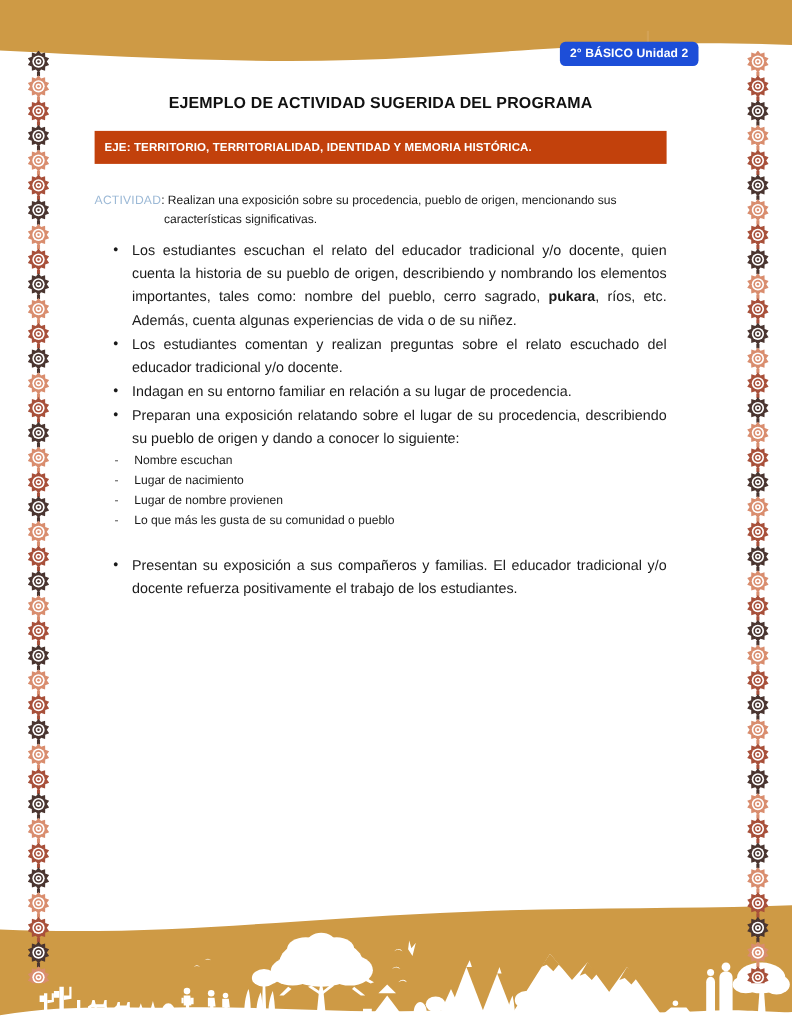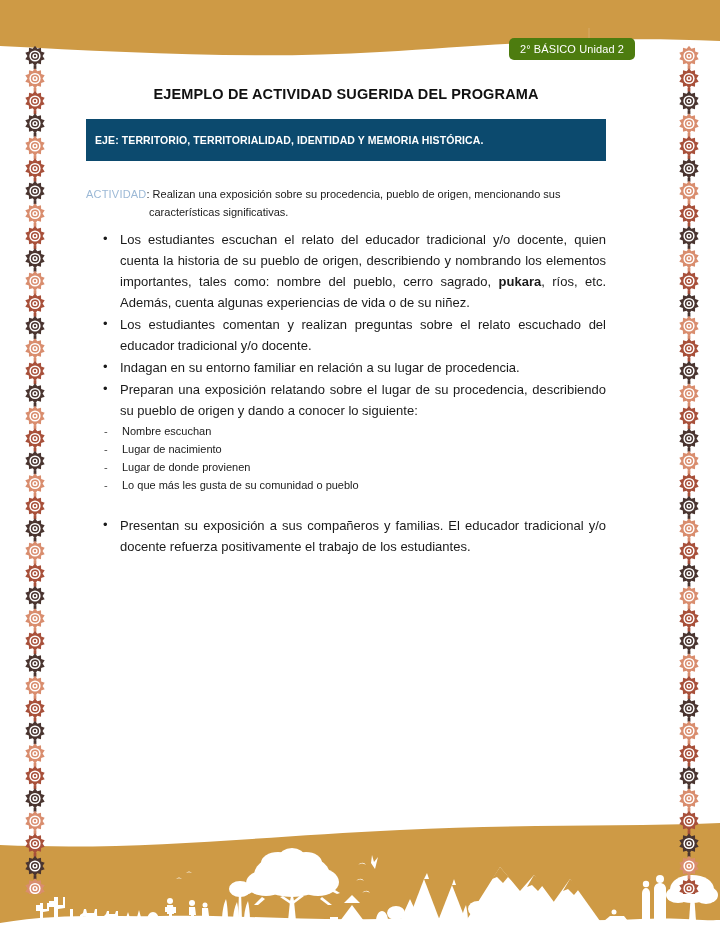--- a/index.html
+++ b/index.html
@@ -36,25 +36,25 @@
     left: 0; bottom: 0;
     width: 720px; height: 115px;
     z-index: 1;
   }
 
   
   .unit-badge {
     position: absolute;
     top: 38px; left: 509px;
     width: 126px; height: 22px;
-    background: #4d7c0f;
+    background: #1d4ed8;
     border-radius: 5px;
     color: #ffffff;
     font-size: 11px;
-    font-weight: normal;
+    font-weight: bold;
     letter-spacing: .1px;
     display: flex;
     align-items: center;
     justify-content: center;
     z-index: 4;
     white-space: nowrap;
   }
   .badge-stem {
     position: absolute;
     top: 28px; left: 588px;
@@ -88,26 +88,26 @@
     padding-top: 86px;
     text-align: center;
     font-size: 14.5px;
     font-weight: bold;
     letter-spacing: .15px;
     color: #111111;
   }
 
   .eje-banner {
     margin-top: 17px;
-    background: #0c4a6e;
+    background: #c2410c;
     color: #ffffff;
     font-size: 10.5px;
     font-weight: bold;
     letter-spacing: .1px;
-    height: 42px;
+    height: 30px;
     display: flex;
     align-items: center;
     padding-left: 9px;
   }
 
   .activity-block {
     margin-top: 25px;
     font-size: 11px;
     line-height: 1.62;
     text-align: justify;
@@ -684,21 +684,21 @@
     <ul class="bullets" id="bullets-main">
         <li><span>Los estudiantes escuchan el relato del educador tradicional y/o docente, quien cuenta la historia de su pueblo de origen, describiendo y nombrando los elementos importantes, tales como: nombre del pueblo, cerro sagrado, </span><b>pukara</b><span>, ríos, etc. Además, cuenta algunas experiencias de vida o de su niñez.</span></li>
         <li><span>Los estudiantes comentan y realizan preguntas sobre el relato escuchado del educador tradicional y/o docente.</span></li>
         <li><span>Indagan en su entorno familiar en relación a su lugar de procedencia.</span></li>
         <li><span>Preparan una exposición relatando sobre el lugar de su procedencia, describiendo su pueblo de origen y dando a conocer lo siguiente:</span></li>
       </ul>
 
     <ul class="dashes" id="sub-list">
         <li>Nombre escuchan</li>
         <li>Lugar de nacimiento</li>
-        <li>Lugar de donde provienen</li>
+        <li>Lugar de nombre provienen</li>
         <li>Lo que más les gusta de su comunidad o pueblo</li>
       </ul>
 
     <div class="gap-block"></div>
 
     <ul class="bullets" id="bullets-tail">
         <li><span>Presentan su exposición a sus compañeros y familias. El educador tradicional y/o docente refuerza positivamente el trabajo de los estudiantes.</span></li>
       </ul>
   </div>
 

